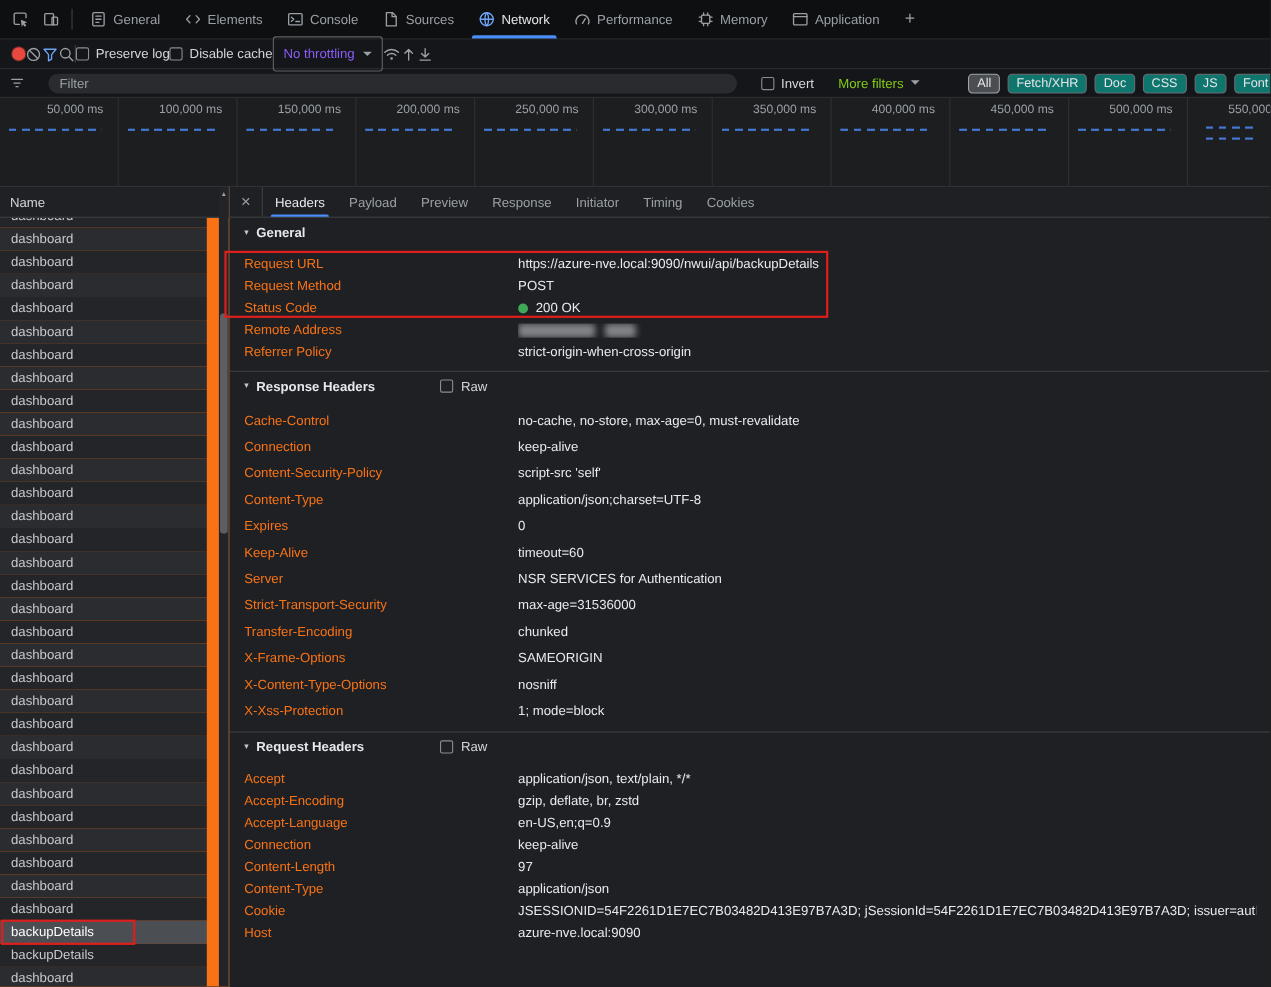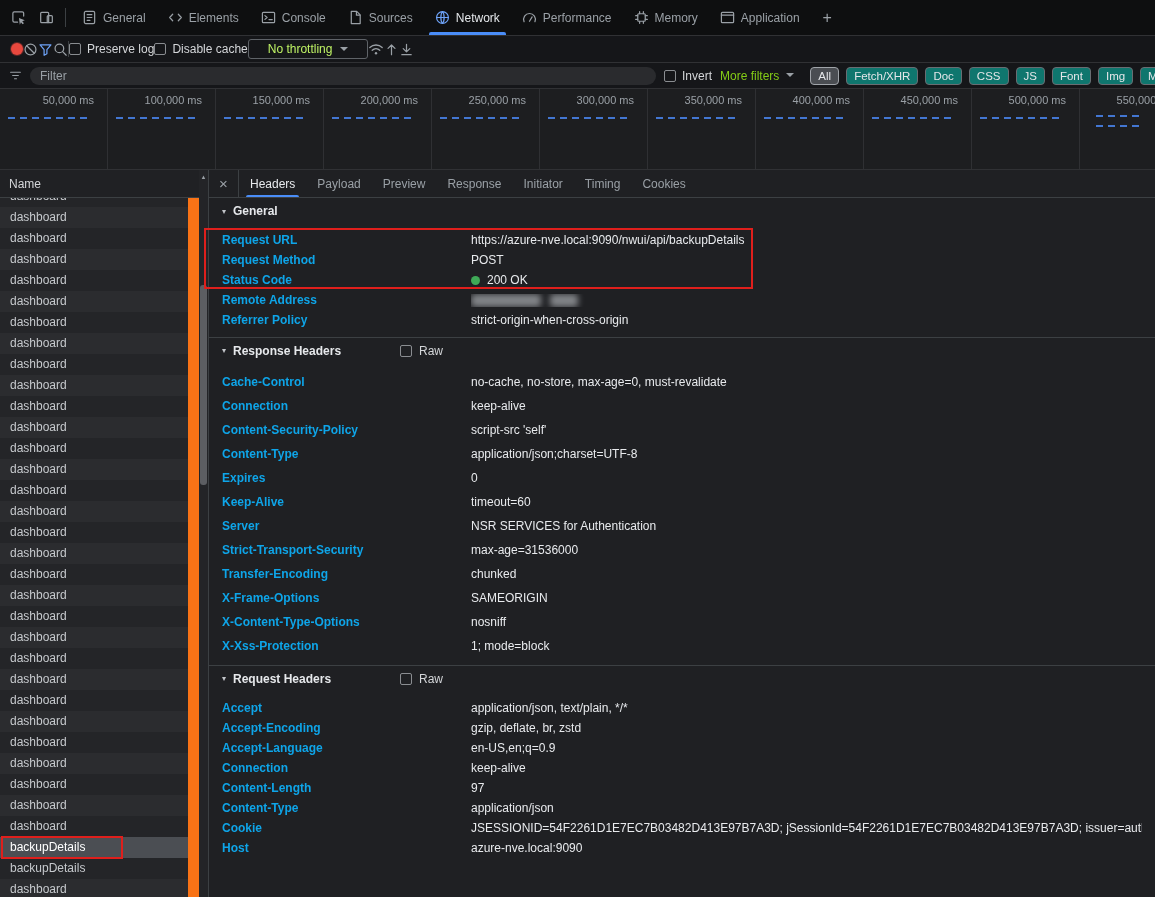--- a/index.html
+++ b/index.html
@@ -29,25 +29,25 @@
   
   .toolbar{height:27px;background:#151619;border-bottom:1px solid var(--border2);
     display:flex;align-items:center;padding:0 11px}
   .rec{width:12px;height:12px;border-radius:50%;background:#e8483e;box-shadow:0 0 0 1px rgba(232,72,62,.35)}
   .icon-btn{color:#9aa0a6;display:flex;align-items:center}
   .icon-btn.blue{color:#6ea3f8}
   .vdiv2{width:1px;height:16px;background:var(--border)}
   .chk-group{display:flex;align-items:center;gap:6px;color:#d4d6d9;white-space:nowrap}
   .chk{width:12px;height:12px;border:1px solid #8a8d91;border-radius:2px;background:transparent;flex:none}
   .throttle{display:flex;align-items:center;gap:8px;border:1px solid #5f6368;border-radius:3px;
-    height:20px;padding:0 19px;color:#bef264;white-space:nowrap}
+    height:32px;padding:0 9px;color:#8b5cf6;white-space:nowrap}
   .caret{width:0;height:0;border:4px solid transparent;border-top-color:#9aa0a6;margin-top:4px}
   
   .filterbar{height:26px;background:#151619;border-bottom:1px solid var(--border2);
-    display:flex;align-items:center;gap:8px;padding:0 9px;overflow:hidden}
+    display:flex;align-items:center;gap:22px;padding:0 9px;overflow:hidden}
   .filter-input{flex:0 0 626px;height:18px;background:#2a2b2e;border:none;outline:none;border-radius:9px;
     color:var(--txt);padding:0 10px;font:inherit}
   .filter-input::placeholder{color:#9aa0a6}
   .morefilters{display:flex;align-items:flex-start;gap:7px;color:#84cc16;white-space:nowrap}
   .chips{display:flex;align-items:center;gap:7px}
   .chip{border:1px solid #696d72;background:#0f766e;border-radius:4px;padding:2px 7px;
     color:#e4e6e9;font-size:11.5px;white-space:nowrap}
   .chip.selected{background:#4a4d52;border-color:#a0a4a9}
   
   .overview{height:81px;background:#1d1e20;border-bottom:1px solid var(--border2);display:flex;overflow:hidden}
@@ -84,21 +84,21 @@
   .sec-head{height:26px;display:flex;align-items:center;padding:0 13px;font-weight:bold;color:#e6e8eb;position:relative}
   .sec-head .tri{font-size:8px;color:#c2c5c9;margin-right:7px;font-weight:normal}
   .sec-head.bordered{border-top:1px solid var(--border);margin-top:7px}
   .raw-group{position:absolute;left:191px;display:flex;align-items:center;gap:7px;font-weight:normal;color:#d4d6d9}
   .sec-general .hrows{padding-top:6px}
   .sec-resp .hrows,.sec-req .hrows{padding-top:7px}
   .hrow{display:flex;align-items:center;padding:0 13px}
   .sec-general .hrow{height:20px}
   .sec-resp .hrow{height:24px}
   .sec-req .hrow{height:20px}
-  .hname{flex:0 0 249px;color:#0ea5e9;font-weight:bold;white-space:nowrap;overflow:hidden}
+  .hname{flex:0 0 249px;color:#f97316;font-weight:normal;white-space:nowrap;overflow:hidden}
   .hval{flex:1;color:#e8eaed;white-space:nowrap;overflow:hidden;display:flex;align-items:center}
   .status-dot{width:9px;height:9px;border-radius:50%;background:var(--green);margin-right:7px;flex:none}
   .blob{display:inline-block;height:13px;border-radius:3px;background:#9a9da1;filter:blur(3px);opacity:.8}
   .blob.b1{width:70px;margin-right:9px}
   .blob.b2{width:28px}
   
   .anno{position:absolute;border:2px solid var(--red);pointer-events:none;z-index:20}
   #anno1{left:204px;top:228px;width:549px;height:61px}
   #anno2{left:1px;top:836px;width:122px;height:23px}
 </style>

